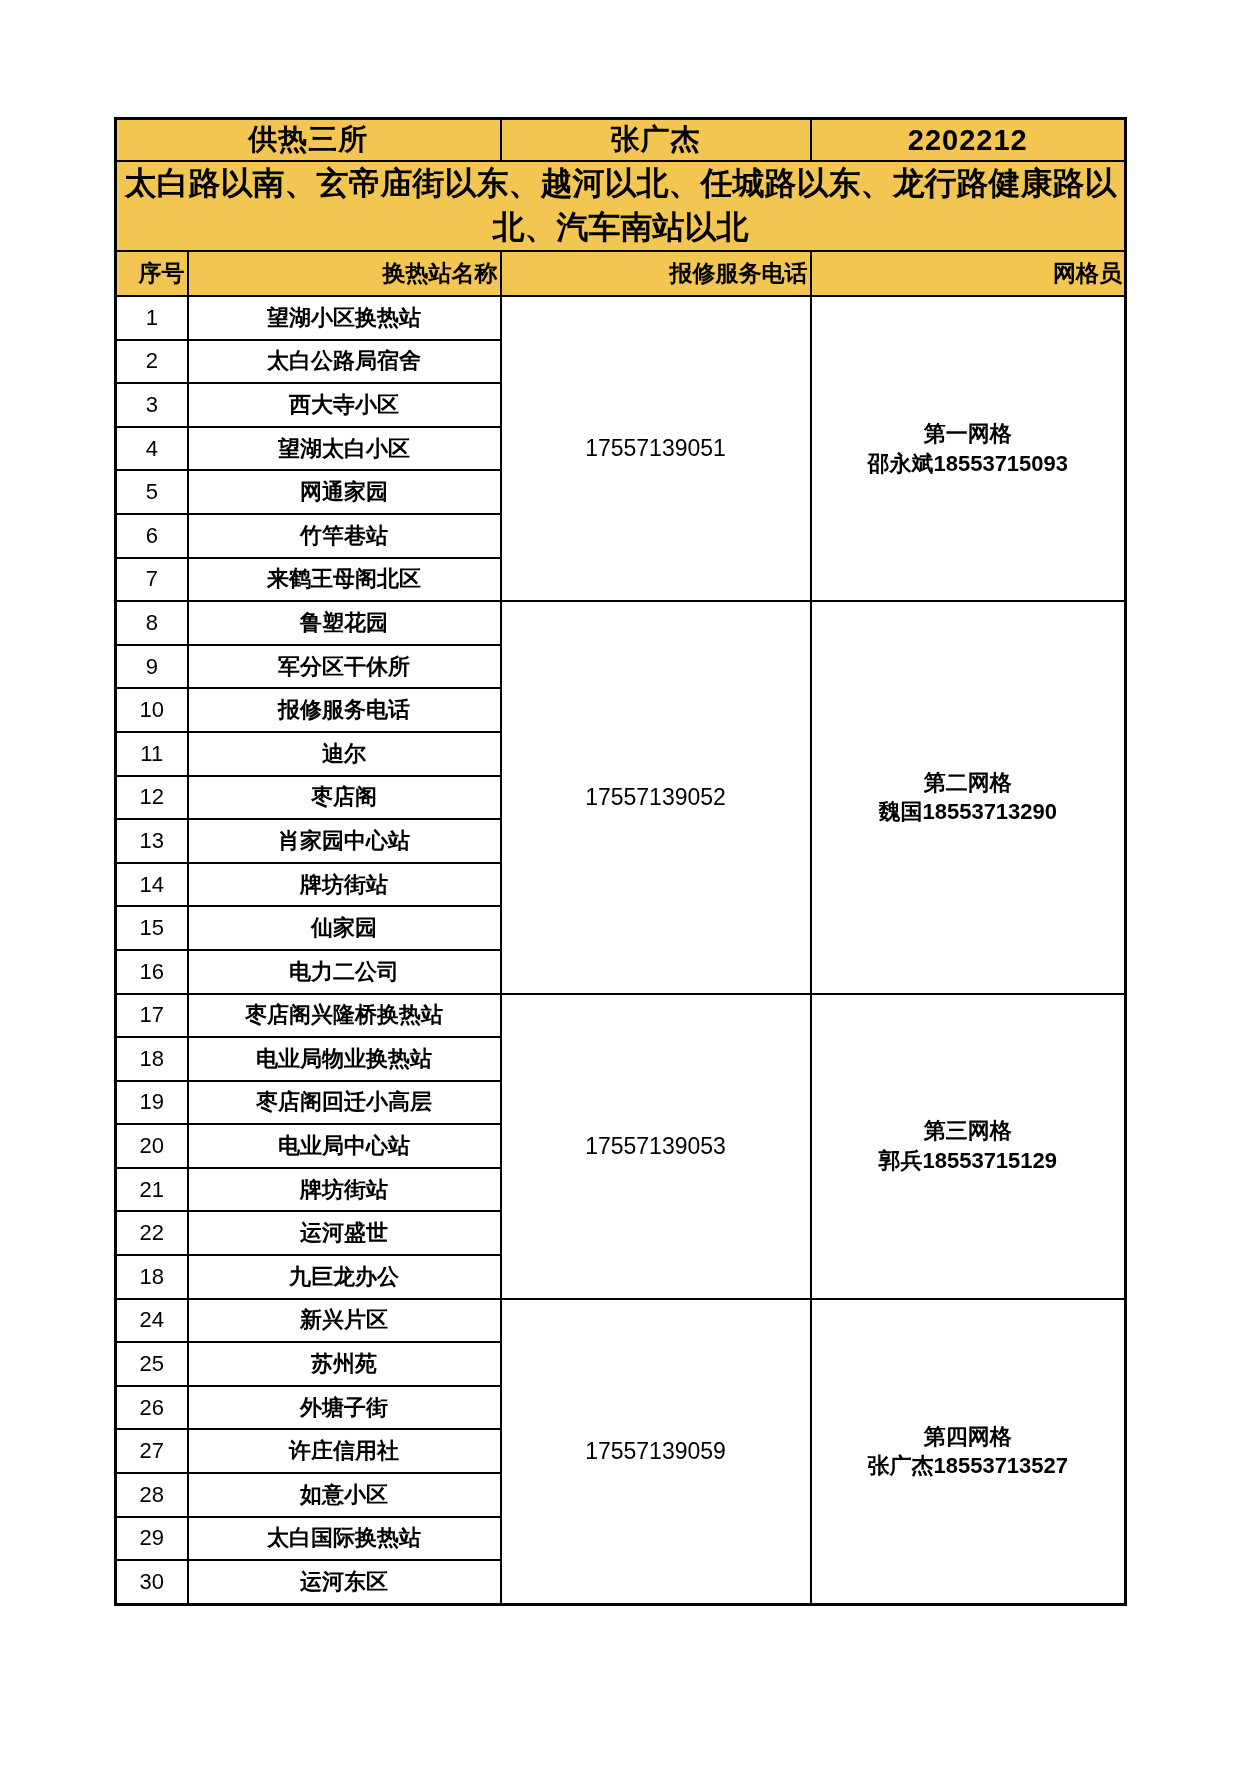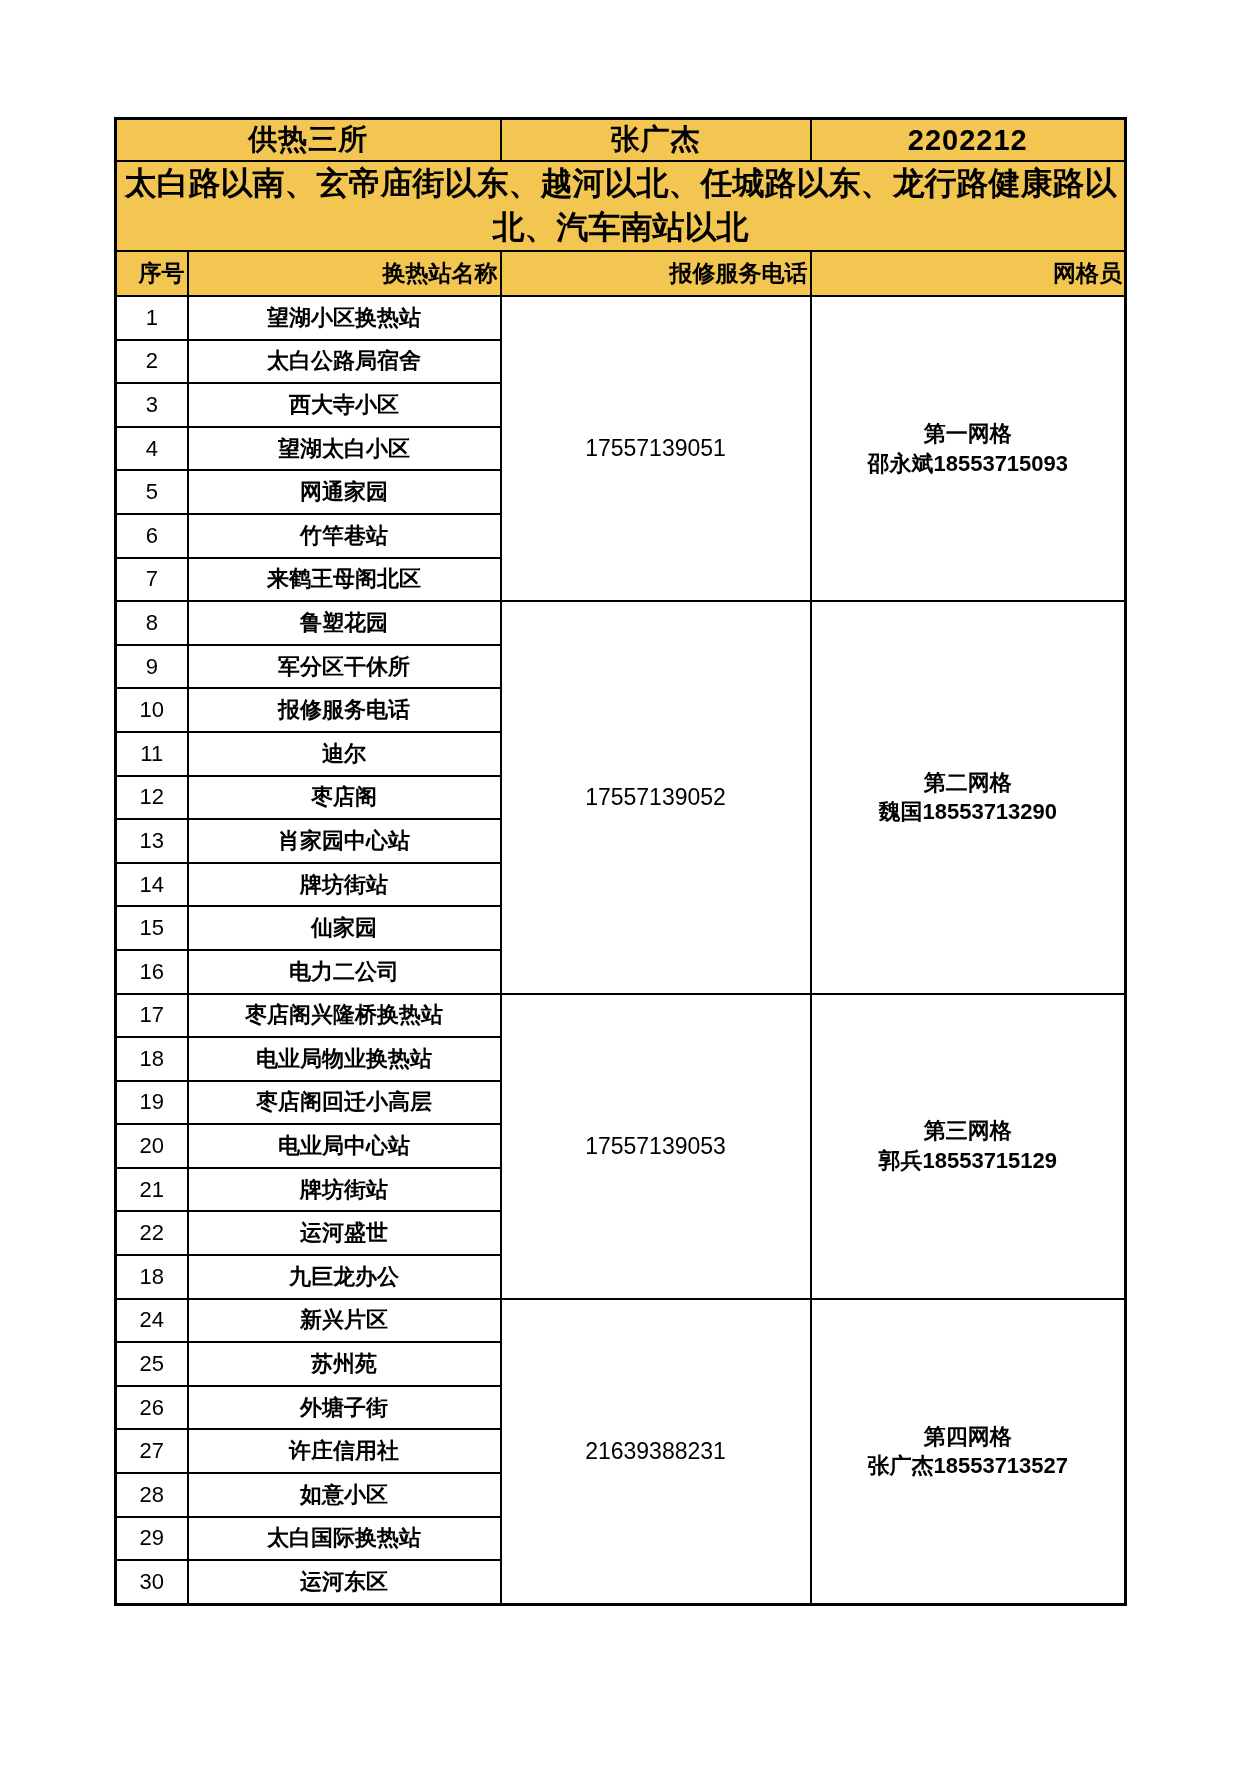--- a/index.html
+++ b/index.html
@@ -168,21 +168,21 @@
           <td class="num">22</td>
           <td class="station">运河盛世</td>
         </tr>
         <tr>
           <td class="num">18</td>
           <td class="station">九巨龙办公</td>
         </tr>
         <tr>
           <td class="num">24</td>
           <td class="station">新兴片区</td>
-          <td class="phone" rowspan="7">21639388231</td>
+          <td class="phone" rowspan="7">17557139059</td>
           <td class="gridcell" rowspan="7">
             <div>第四网格</div>
             <div>张广杰18553713527</div>
           </td>
         </tr>
         <tr>
           <td class="num">25</td>
           <td class="station">苏州苑</td>
         </tr>
         <tr>

